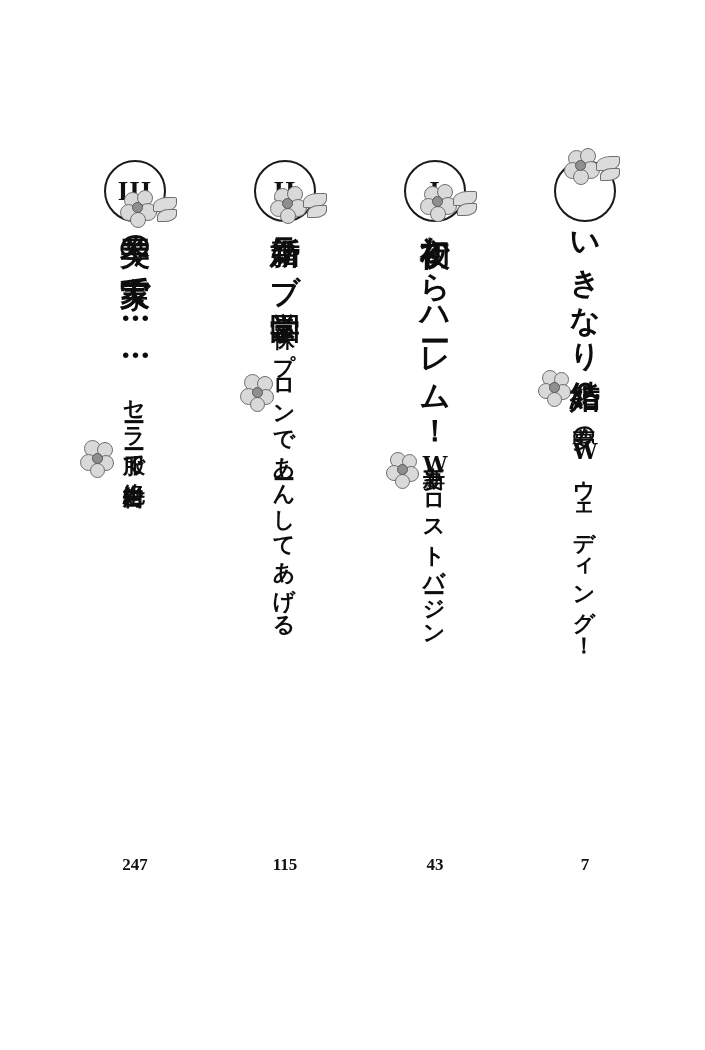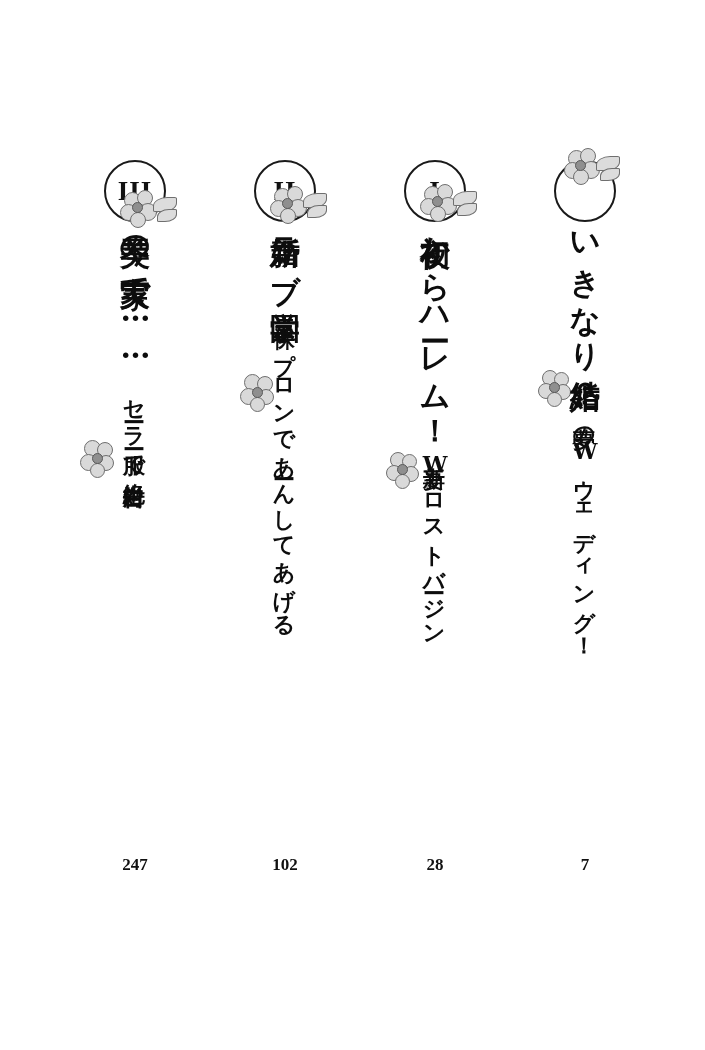--- a/index.html
+++ b/index.html
@@ -269,18 +269,18 @@
         <div class="vtext">
           <span>美琴の実家で……</span><span class="gap"></span><span class="sub">セーラー服で絶対告白！</span>
         </div>
       </div>
     </div>
 
   </div>
 
   <div class="pagenums">
     <div class="pagenum">7</div>
-    <div class="pagenum">28</div>
-    <div class="pagenum">102</div>
+    <div class="pagenum">43</div>
+    <div class="pagenum">115</div>
     <div class="pagenum">247</div>
   </div>
 
 </div>
 
 </body></html>

